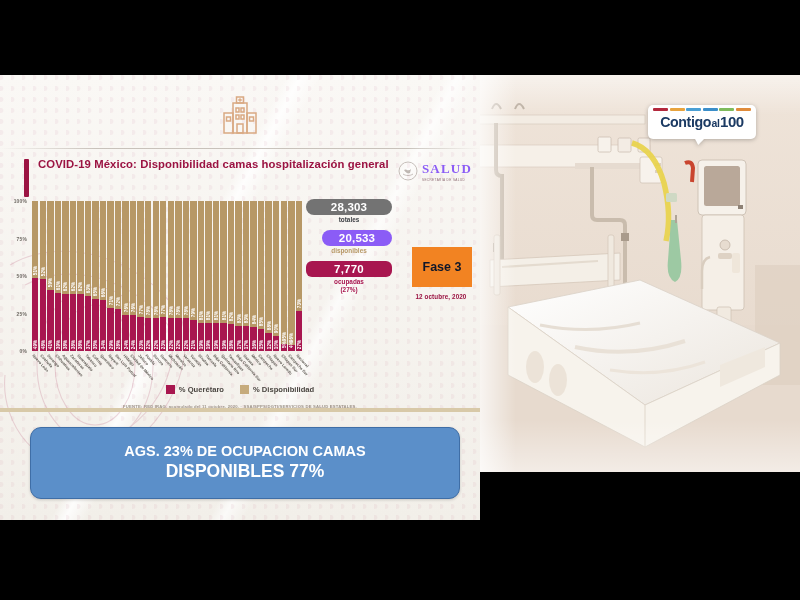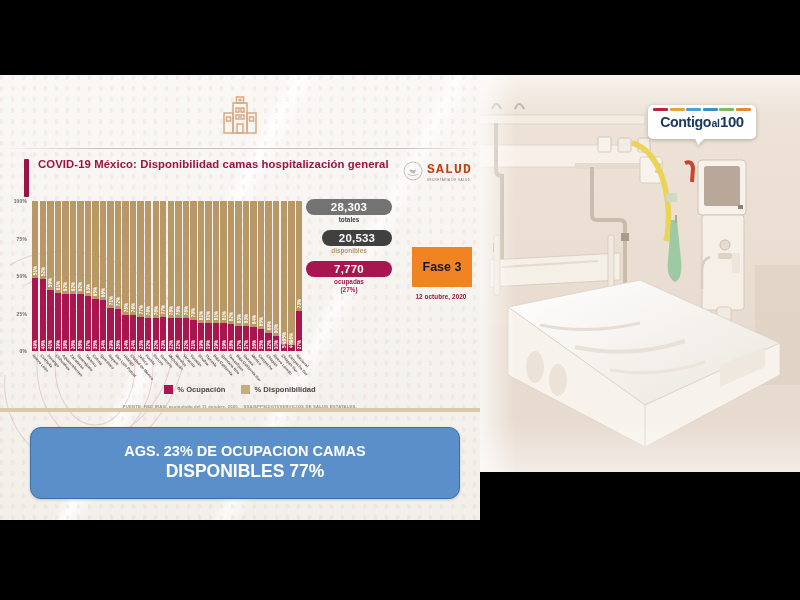--- a/index.html
+++ b/index.html
@@ -63,21 +63,21 @@
     background:#9b1342; border-radius:1px;
   }
   #subtitle-text {
     margin-left:14px; font-size:11.3px; font-weight:bold; color:#9b1342;
     line-height:1.33; letter-spacing:.1px;
   }
   #salud-logo {
     position:absolute; right:8px; top:8px; display:flex; align-items:center; gap:4px;
   }
   #salud-seal { width:20px; height:20px; opacity:.55; }
-  #salud-word { font-family:Liberation Mono, monospace; font-size:13px; color:#c2410c; letter-spacing:1.2px; font-weight:bold; }
+  #salud-word { font-family:Liberation Serif, serif; font-size:13px; color:#8b5cf6; letter-spacing:1.2px; font-weight:bold; }
   #salud-sub { font-size:3.1px; color:#8d6b72; letter-spacing:.4px; display:block; margin-top:1px;}
 
   
   #fase-badge {
     position:absolute; right:8px; top:96px; width:60px; height:40px;
     background:#f28322; display:flex; align-items:center; justify-content:center;
   }
   #fase-label { color:#0f172a; font-weight:bold; font-size:12.5px; }
   #fase-date {
     position:absolute; right:9px; top:142px; width:60px; text-align:center;
@@ -121,23 +121,23 @@
 
   
   #callouts { position:absolute; left:306px; top:48px; width:86px; }
   .callout-pill {
     border-radius:10px; padding:2px 0 2px; text-align:center;
     font-weight:bold; color:#fff; font-size:11.5px; letter-spacing:.2px;
   }
   .callout-cap { text-align:center; font-size:6.4px; font-weight:bold; line-height:1.25; margin:1px 0 6px; }
   .pill-tot { background:#737373; }
   .cap-tot { color:#3f4347; }
-  .pill-disp { background:#404040;margin-left:16px; }
+  .pill-disp { background:#8b5cf6;margin-left:16px; }
   .cap-disp { color:#b79866; }
-  .pill-ocup { background:#a8164f; }
+  .pill-ocup { background:#a8164f;border-radius:6px; }
   .cap-ocup { color:#a8164f; }
 
   
   #legend {
     position:absolute; left:0; top:234px; width:480px;
     display:flex; justify-content:center; align-items:center; gap:16px;
   }
   .leg-item { display:flex; align-items:center; gap:4px; }
   .leg-swatch { width:9px; height:9px; }
   .sw-ocup { background:#a8164f; }
@@ -675,21 +675,21 @@
           <div class="callout-pill pill-ocup">7,770</div>
           <div class="callout-cap cap-ocup">
             <div>ocupadas</div>
             <div>(27%)</div>
           </div>
         </div>
 
         <div id="legend">
           <div class="leg-item">
             <span class="leg-swatch sw-ocup"></span>
-            <span class="leg-text">% Ocupación</span>
+            <span class="leg-text">% Querétaro</span>
           </div>
           <div class="leg-item">
             <span class="leg-swatch sw-disp"></span>
             <span class="leg-text">% Disponibilidad</span>
           </div>
         </div>
 
         <div id="source-note">FUENTE: RED IRAG, acumulado del 11 octubre, 2020. · SSA/SPPS/DGTI/SERVICIOS DE SALUD ESTATALES.</div>
       </div>
 

